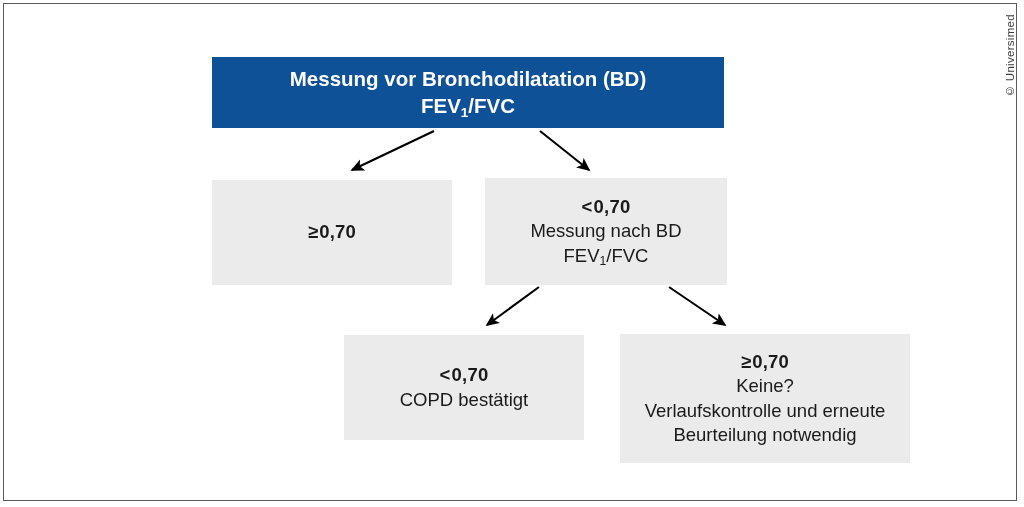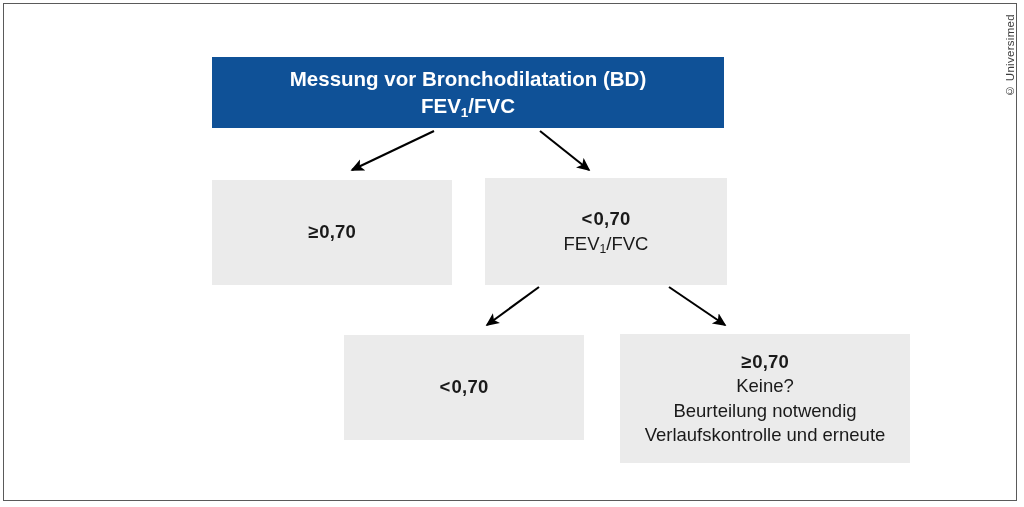--- a/index.html
+++ b/index.html
@@ -116,29 +116,31 @@
     <span class="row">Messung vor Bronchodilatation (BD)</span>
     <span class="row"><span>FEV</span><sub>1</sub><span>/FVC</span></span>
   </div>
 
   <div class="node node-gray" style="left:212px; top:180px; width:240px; height:105px;">
     <span class="row line-strong"><span class="cmp">≥</span><span>0,70</span></span>
   </div>
 
   <div class="node node-gray" style="left:485px; top:178px; width:242px; height:107px;">
     <span class="row line-strong"><span class="cmp">&lt;</span><span>0,70</span></span>
+    <span class="row line-normal">Messung nach BD</span>
     <span class="row line-normal"><span>FEV</span><sub>1</sub><span>/FVC</span></span>
   </div>
 
   <div class="node node-gray" style="left:344px; top:335px; width:240px; height:105px;">
     <span class="row line-strong"><span class="cmp">&lt;</span><span>0,70</span></span>
+    <span class="row line-normal">COPD bestätigt</span>
   </div>
 
   <div class="node node-gray" style="left:620px; top:334px; width:290px; height:129px;">
     <span class="row line-strong"><span class="cmp">≥</span><span>0,70</span></span>
     <span class="row line-normal">Keine?</span>
+    <span class="row line-normal">Verlaufskontrolle und erneute</span>
     <span class="row line-normal">Beurteilung notwendig</span>
-    <span class="row line-normal">Verlaufskontrolle und erneute</span>
   </div>
 
   <div class="credit">© Universimed</div>
 
 </div>
 
 </body></html>

